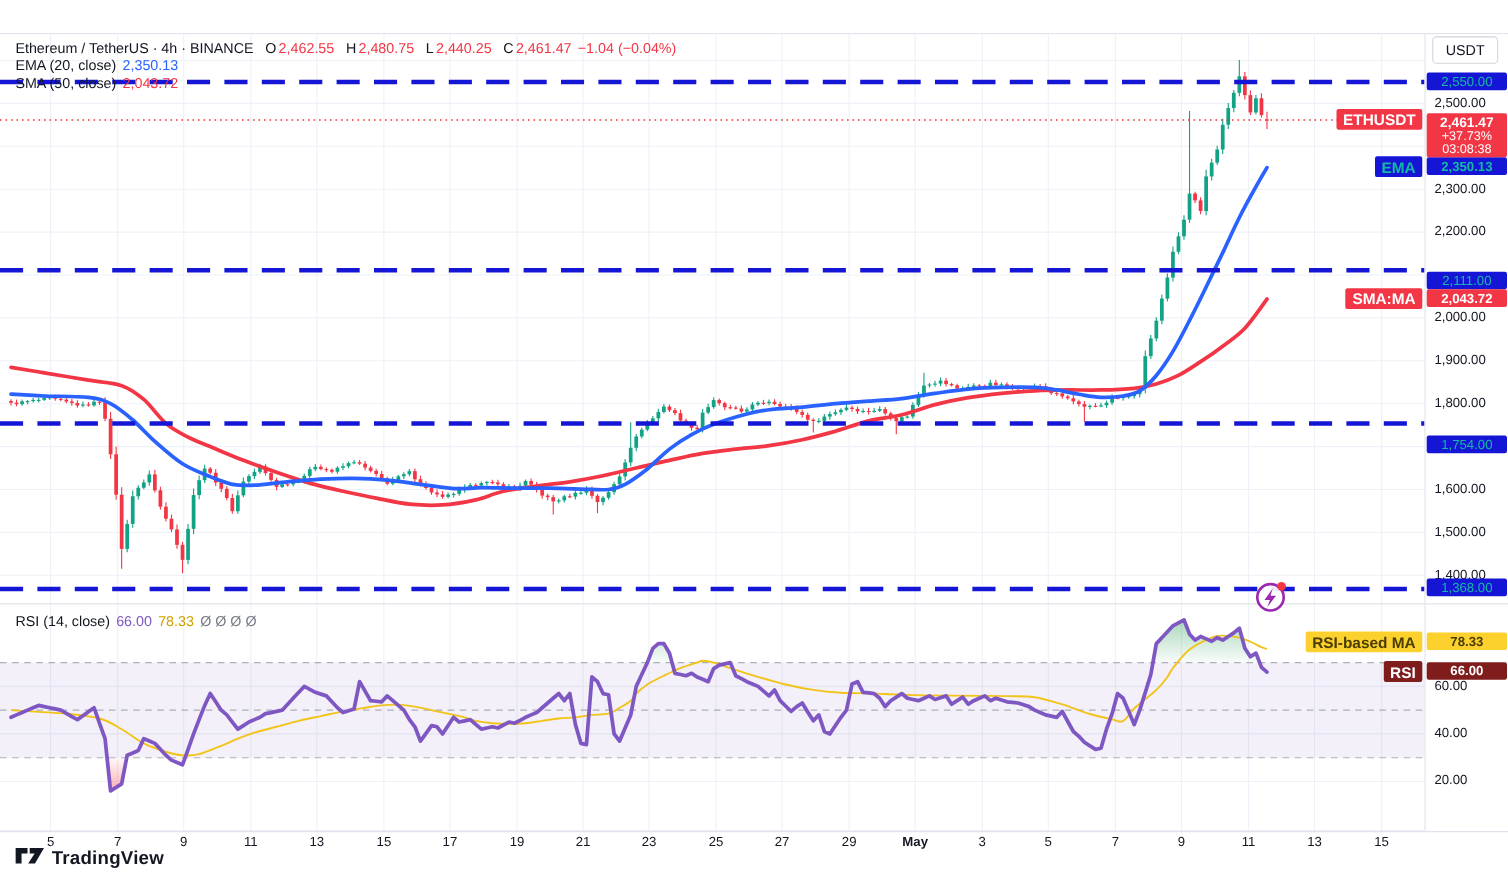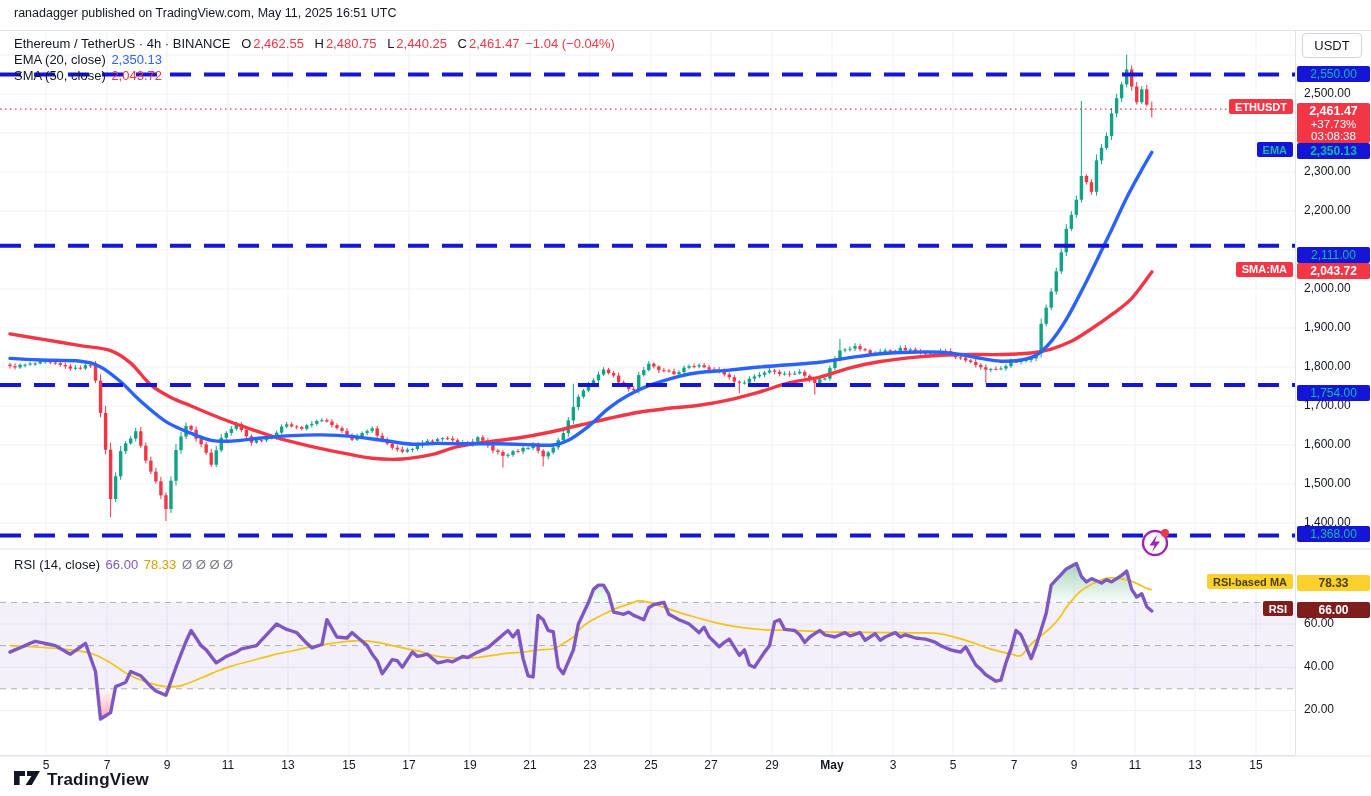--- a/index.html
+++ b/index.html
@@ -14,41 +14,40 @@
   .legend .k{margin-left:7px;color:#131722;}
   .red{color:#f23645;} .blue{color:#2962ff;} .purple{color:#7e57c2;} .gold{color:#cfa200;} .gray{color:#787b86;}
   #axisR{left:1295px;top:30px;width:76px;height:725px;border-left:1px solid #e0e3eb;z-index:20;}
   .ptick{position:absolute;left:8px;font-size:12px;color:#131722;white-space:nowrap;}
   .pbadge{position:absolute;left:1px;right:2px;font-size:12px;text-align:center;border-radius:2px;
           padding:1px 0;white-space:nowrap;z-index:5;}
   .bg-blue{background:#1515d6;color:#14b8a6;}
   .bg-red{background:#f23645;color:#fff;}
   .bg-purple{background:#7f1d1d;color:#fff;}
   .bg-yellow{background:#fcd12d;color:#4a3d00;}
-  .tag{position:absolute;right:78px;font-size:11px;font-weight:bold;border-radius:2px;
+  .tag{position:absolute;right:78px;font-size:14px;font-weight:bold;border-radius:2px;
        padding:1.5px 6px;white-space:nowrap;z-index:25;}
   #symbol-badge{position:absolute;left:1px;right:2px;border-radius:2px;background:#f23645;color:#fff;
        text-align:center;z-index:6;padding:1px 0;}
   #symbol-badge .r1{font-size:12.5px;font-weight:bold;}
   #symbol-badge .r2,#symbol-badge .r3{font-size:11.5px;}
   #usdt-btn{left:1302px;top:33px;width:58px;height:23px;border:1px solid #d1d4dc;border-radius:4px;
        font-size:13px;display:flex;align-items:center;justify-content:center;color:#131722;background:#fff;z-index:21;}
   #timeAxis{left:0;top:755px;width:1295px;height:15px;border-top:1px solid #e0e3eb;z-index:20;}
   .ttick{position:absolute;top:2px;transform:translateX(-50%);font-size:12px;color:#131722;}
   .ttick.bold{font-weight:bold;}
   #footer{left:0;top:770px;width:1371px;height:26px;background:#fff;}
   #brand{position:absolute;left:14px;top:0;display:flex;align-items:flex-start;gap:6px;height:26px;}
   #brand-text{font-size:17px;font-weight:600;color:#131722;letter-spacing:.2px;}
 </style>
 </head>
 <body>
 
 <div id="app">
 
-  <div id="publisher" class="abs">ranadagger published on TradingView.com, May 11, 2025 16:51 UTC</div>
 
   <div id="chart-frame" class="abs">
     <svg id="cv" width="1371" height="740" viewBox="0 30 1371 740">
         <defs>
           <linearGradient id="gOB" x1="0" y1="548" x2="0" y2="601.4" gradientUnits="userSpaceOnUse">
             <stop offset="0" stop-color="#2e9e5b" stop-opacity="0.55"></stop>
             <stop offset="1" stop-color="#2e9e5b" stop-opacity="0.03"></stop>
           </linearGradient>
           <linearGradient id="gOS" x1="0" y1="687.8" x2="0" y2="729.8" gradientUnits="userSpaceOnUse">
             <stop offset="0" stop-color="#f23645" stop-opacity="0.03"></stop>
@@ -625,21 +624,21 @@
       <div class="ptick" style="top: 329px;">1,800.00</div>
       <div class="ptick" style="top: 368px;">1,700.00</div>
       <div class="ptick" style="top: 407px;">1,600.00</div>
       <div class="ptick" style="top: 446px;">1,500.00</div>
       <div class="ptick" style="top: 485px;">1,400.00</div>
       <div class="ptick" style="top: 586px;">60.00</div>
       <div class="ptick" style="top: 629.2px;">40.00</div>
       <div class="ptick" style="top: 672.4px;">20.00</div>
       <div class="pbadge bg-blue" style="top: 35.5px;">2,550.00</div>
       <div class="pbadge bg-blue" style="top: 217px;">2,111.00</div>
-      <div class="pbadge bg-blue" style="top: 355px;">1,754.00</div>
+      <div class="pbadge bg-blue" style="top: 366px;">1,754.00</div>
       <div class="pbadge bg-blue" style="top: 496.48px;">1,368.00</div>
       <div class="pbadge bg-blue" style="top: 113.449px; font-weight: bold;">2,350.13</div>
       <div class="pbadge bg-red" style="top: 232.949px; font-weight: bold;">2,043.72</div>
       <div class="" id="symbol-badge" style="top: 73.0267px;">
         <div class="r1">2,461.47</div>
         <div class="r2">+37.73%</div>
         <div class="r3">03:08:38</div>
       </div>
       <div class="pbadge bg-yellow" style="top: 545.407px; font-weight: bold;">78.33</div>
       <div class="pbadge bg-purple" style="top: 572.04px; font-weight: bold;">66.00</div>

